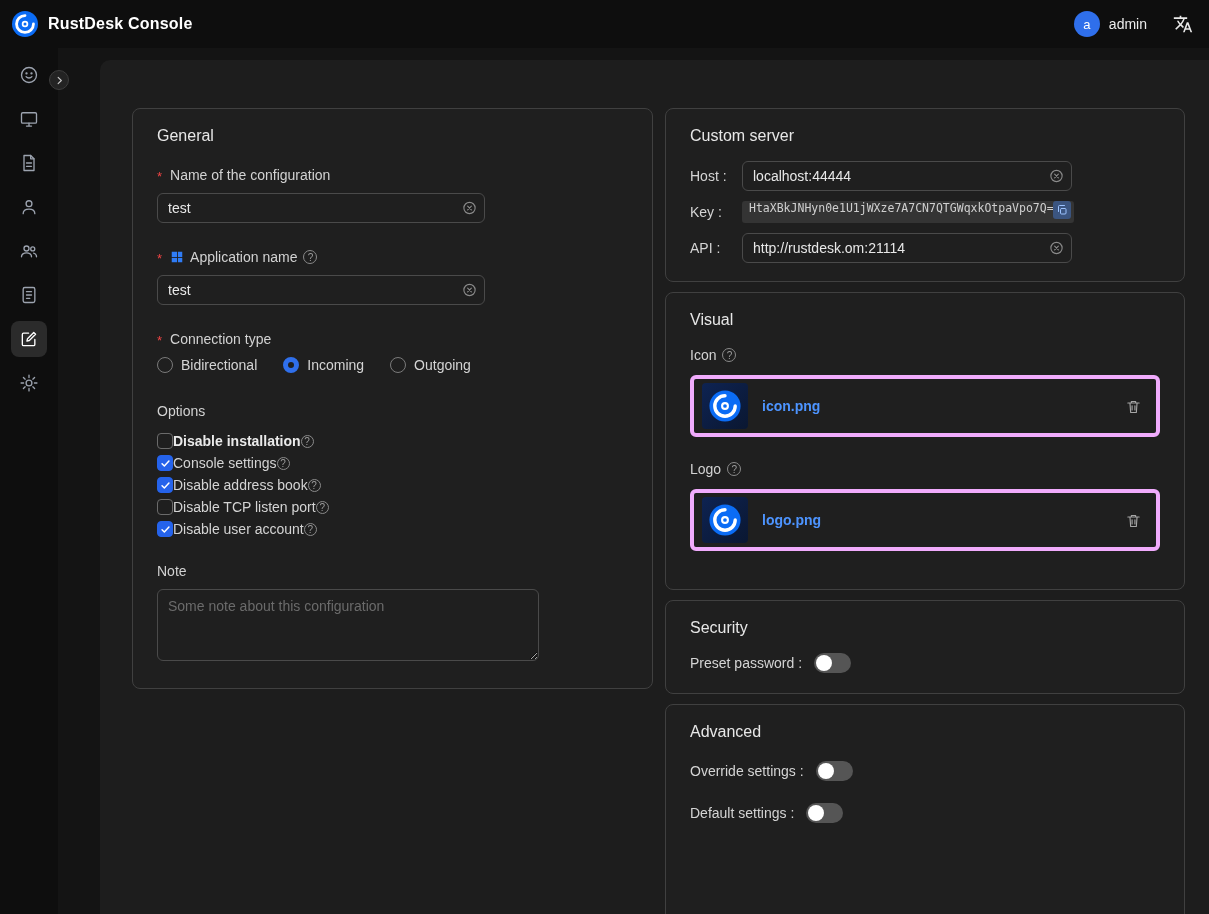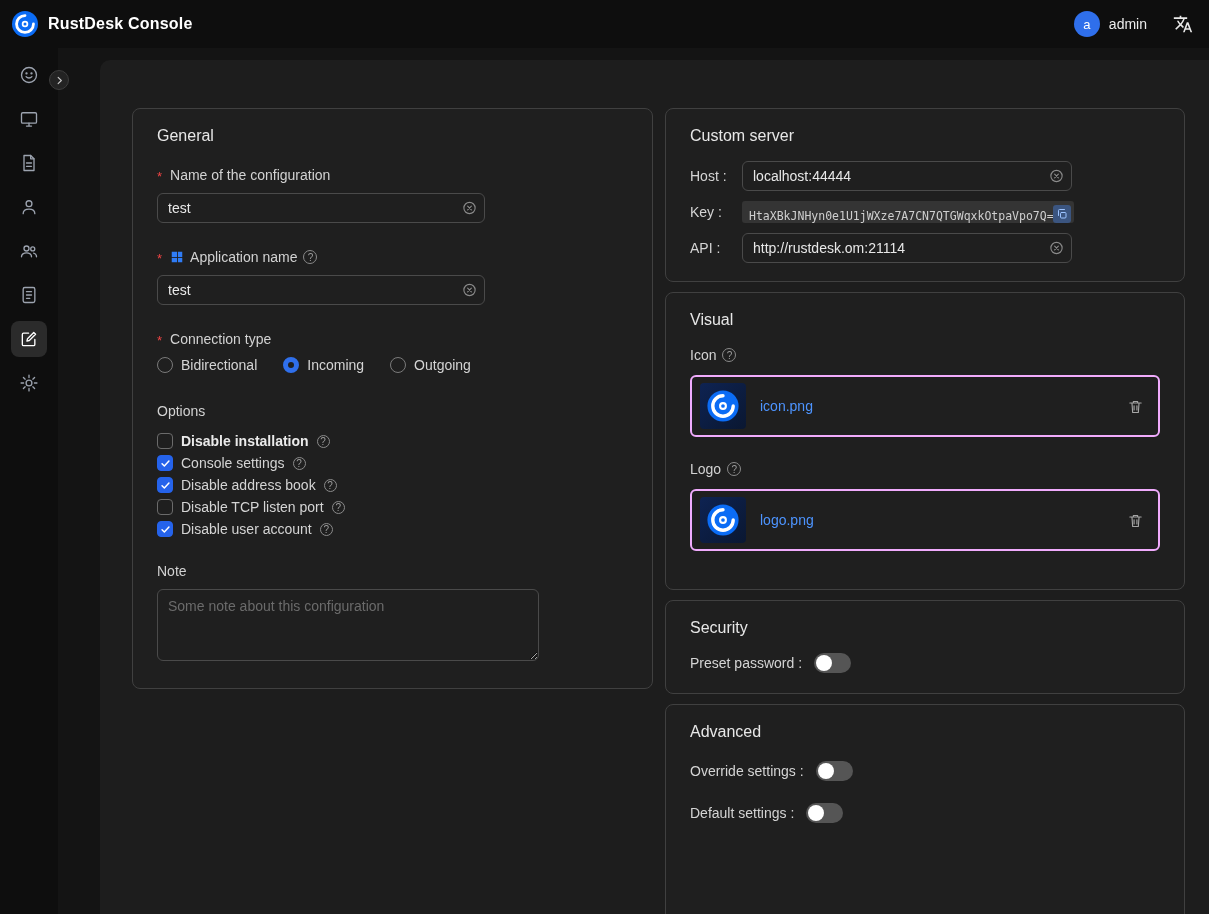--- a/index.html
+++ b/index.html
@@ -40,45 +40,45 @@
 
   .help { display:inline-flex; align-items:center; justify-content:center; width:14px; height:14px; border:1px solid #8a8a8a; border-radius:50%; color:#9c9c9c; font-size:10px; cursor:pointer; flex:none; }
   .help::before { content:"?"; }
 
   .radio-row { display:flex; gap:26px; align-items:center; margin-bottom:30px; }
   .radio { display:flex; align-items:center; gap:8px; cursor:pointer; color:#d4d4d4; }
   .radio-dot { width:16px; height:16px; border-radius:50%; border:1px solid #7a7a7a; background:transparent; flex:none; }
   .radio.selected .radio-dot { border:5px solid #2f6feb; }
 
   .options-label { color:#d2d2d2; margin-bottom:14px; }
-  .opt-row { display:flex; align-items:center; gap:8px; margin-bottom:6px; height:16px; cursor:pointer; }
+  .opt-row { display:flex; align-items:center; gap:0; margin-bottom:6px; height:16px; cursor:pointer; }
   .checkbox { width:16px; height:16px; border-radius:4px; border:1px solid #6b6b6b; background:transparent; display:flex; align-items:center; justify-content:center; flex:none; cursor:pointer; }
   .checkbox svg { display:none; }
   .checkbox.checked { background:#2563eb; border-color:#2563eb; }
   .checkbox.checked svg { display:block; }
   .opt-label { color:#d4d4d4; }
   .opt-label.bold { font-weight:700; color:#eaeaea; }
   .opt-row .help { width:13px; height:13px; }
 
   .note-label { color:#d2d2d2; margin:26px 0 10px; }
   .note-area { width:382px; height:72px; background:transparent; border:1px solid #4a4a4a; border-radius:6px; color:#e5e5e5; font-size:14px; font-family:inherit; padding:8px 10px; outline:none; resize:vertical; }
   .note-area::placeholder { color:#6b6b6b; }
 
   
   .srv-row { display:flex; align-items:center; margin-bottom:10px; }
   .srv-label { width:52px; color:#d4d4d4; flex:none; }
   .srv-input-wrap { position:relative; width:330px; margin-bottom:0; }
-  .key-box { width:332px; height:22px; background:#343434; border-radius:3px; display:flex; align-items:flex-end; padding:0 3px 0 7px; font-family:"DejaVu Sans Mono", monospace; font-size:11.5px; color:#cfcfcf; white-space:nowrap; overflow:hidden; }
+  .key-box { width:332px; height:22px; background:#343434; border-radius:3px; display:flex; align-items:flex-start; padding:0 3px 0 7px; font-family:"DejaVu Sans Mono", monospace; font-size:11.5px; color:#cfcfcf; white-space:nowrap; overflow:hidden; }
   .key-text { flex:1 1 auto; overflow:hidden; }
   .copy-btn { flex:none; display:flex; align-items:center; justify-content:center; width:18px; height:18px; background:#3c5covereaf; cursor:pointer; }
   .copy-btn { background:#3b5580; border-radius:3px; color:#9cc3ff; }
 
   
   .file-label { display:flex; align-items:center; gap:6px; color:#d2d2d2; margin:12px 0 12px; }
-  .file-row { border:2px solid #f0abfc; border-radius:6px; display:flex; align-items:center; gap:14px; padding:7px 14px 7px 8px; height:62px; margin-bottom:24px; }
+  .file-row { border:4px solid #f0abfc; border-radius:6px; display:flex; align-items:center; gap:14px; padding:7px 14px 7px 8px; height:62px; margin-bottom:24px;font-weight:bold; }
   .thumb { width:46px; height:46px; border-radius:4px; background:linear-gradient(135deg,#0e2352,#0a1731); display:flex; align-items:center; justify-content:center; flex:none; }
   .file-link { color:#4d94ff; cursor:pointer; }
   .trash { margin-left:auto; color:#a6a6a6; display:flex; cursor:pointer; }
   .visual-card { padding-bottom:38px; }
 
   
   .toggle-row { display:flex; align-items:center; gap:12px; color:#d4d4d4; margin-bottom:22px; }
   .toggle-row:last-child { margin-bottom:6px; }
   .toggle { width:37px; height:20px; border-radius:10px; background:#555; position:relative; cursor:pointer; flex:none; }
   .toggle .knob { position:absolute; left:2px; top:2px; width:16px; height:16px; border-radius:50%; background:#fff; transition:left .15s; }

